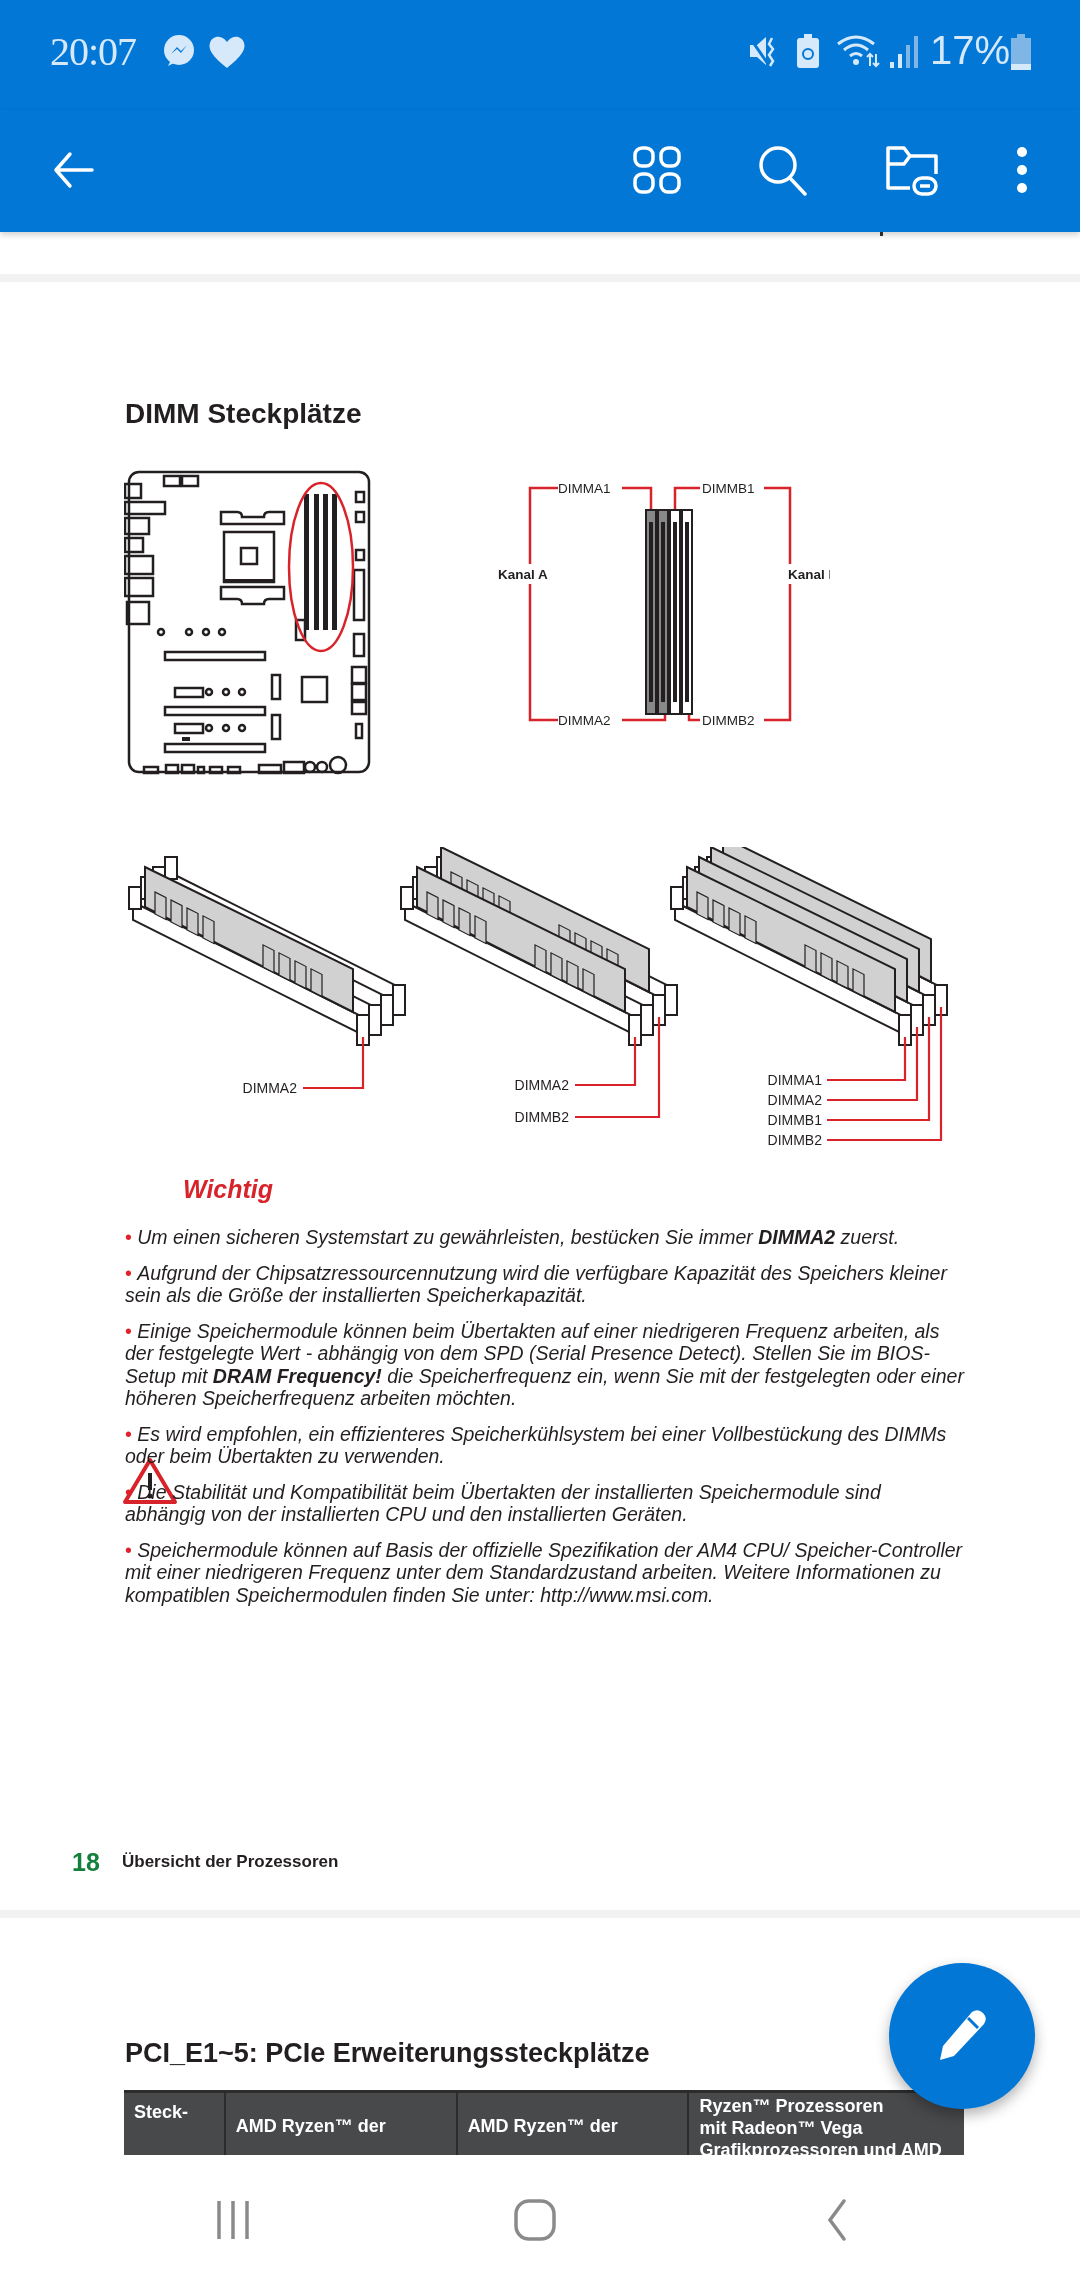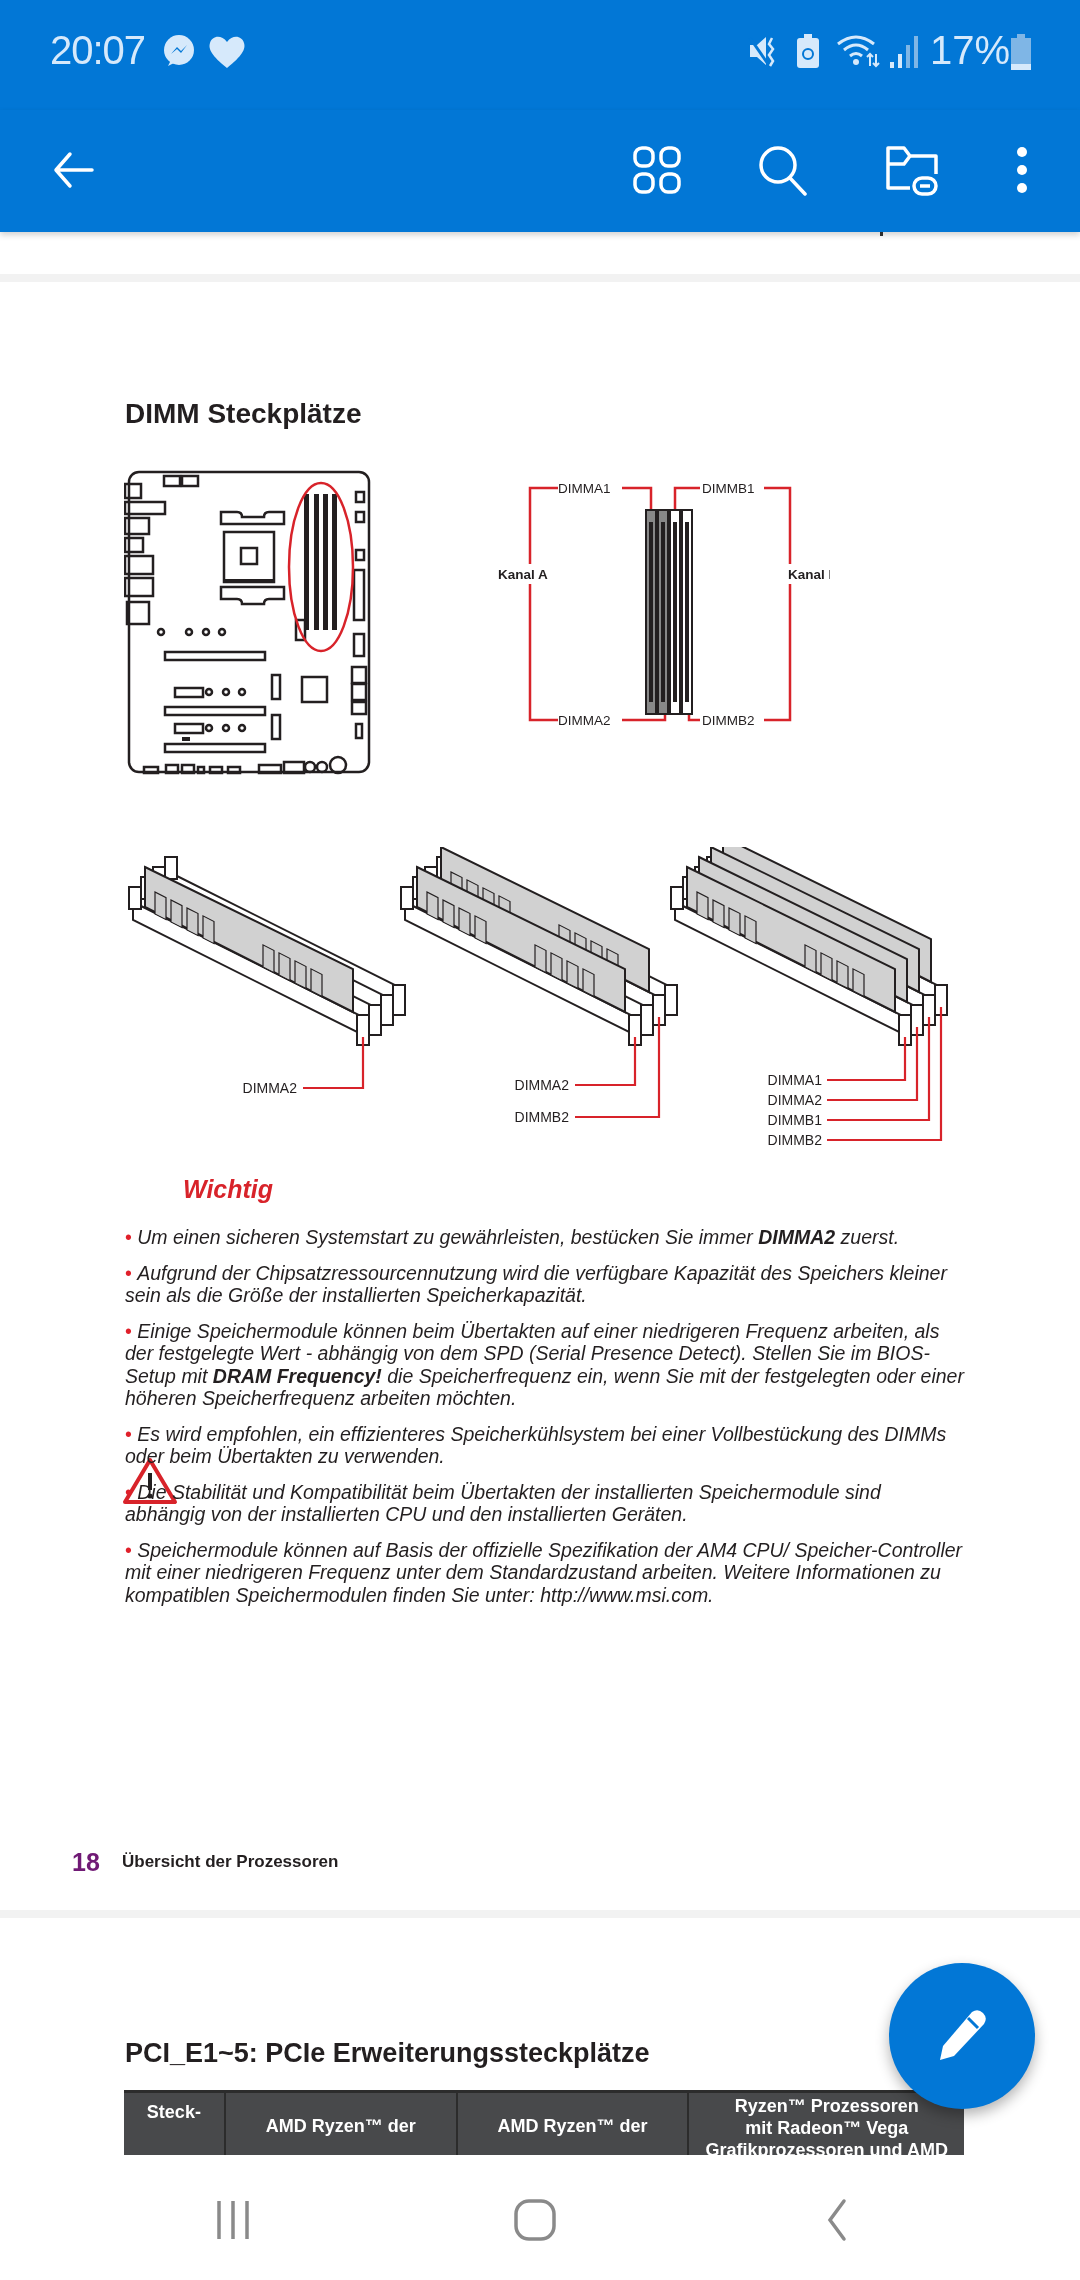--- a/index.html
+++ b/index.html
@@ -1,40 +1,40 @@
 <!DOCTYPE html>
 <html><head>
 <meta charset="utf-8">
 <style>
   * { box-sizing: border-box; margin: 0; padding: 0; }
   html, body { width: 1080px; height: 2280px; overflow: hidden; background: #f2f2f2; }
   body { position: relative; font-family: "DejaVu Sans", sans-serif; }
 
   .statusbar { position: absolute; left: 0; top: 0; width: 1080px; height: 110px; background: #0277d6; color: #d6e9fb; }
-  .statusbar .time { position: absolute; left: 50px; top: 28px; font-size: 40px; font-family: Liberation Sans, sans-serif; letter-spacing: -1px; text-align: center; }
+  .statusbar .time { position: absolute; left: 50px; top: 28px; font-size: 40px; font-family: Liberation Serif, serif; letter-spacing: -1px; text-align: center; }
   .statusbar .sb-icon { position: absolute; top: 34px; }
   .statusbar .pct { position: absolute; left: 930px; top: 28px; font-size: 40px; font-family: "Liberation Sans", sans-serif; }
 
   .appbar { position: absolute; left: 0; top: 110px; width: 1080px; height: 122px; background: #0277d6; box-shadow: 0 3px 6px rgba(0,0,0,0.18); z-index: 3; }
   .appbar .btn { position: absolute; top: 20px; width: 80px; height: 80px; display: flex; align-items: center; justify-content: center; }
 
   .page { position: absolute; left: 0; width: 1080px; background: #ffffff; overflow: hidden; }
   .page1 { top: 232px; height: 42px; }
   .page2 { top: 282px; height: 1628px; }
-  .page3 { top: 1918px; height: 237px; text-align: center; }
+  .page3 { top: 1918px; height: 237px; }
 
   .h1 { position: absolute; font-family: "Liberation Sans", sans-serif; font-weight: bold; color: #231f20; }
 
   .important-title { position: absolute; left: 183px; top: 1183px; font-size: 25px; font-style: italic; font-weight: bold; color: #d8232a; font-family: "Liberation Sans", sans-serif; }
   .bullets { position: absolute; left: 125px; top: 1226px; width: 840px; font-family: "Liberation Sans", sans-serif; font-style: italic; font-size: 19.5px; line-height: 22.5px; color: #231f20; }
   .bullets .item { margin-bottom: 13px; }
   .bullets .dot { color: #e0202a; font-style: normal; }
   .bullets b { font-weight: bold; }
 
-  .footer-num { position: absolute; left: 72px; top: 1847px; font-size: 25px; font-weight: bold; font-family: "Liberation Sans", sans-serif; color: #701a75; }
+  .footer-num { position: absolute; left: 72px; top: 1847px; font-size: 25px; font-weight: bold; font-family: "Liberation Sans", sans-serif; color: #15803d; }
   .footer-title { position: absolute; left: 122px; top: 1851px; font-size: 17px; font-weight: bold; font-family: "Liberation Sans", sans-serif; color: #231f20; }
 
   .pci-table { position: absolute; left: 124px; top: 2090px; width: 840px; height: 65px; background: #48494b; border-top: 3px solid #2c2c2c; display: flex; overflow: hidden; }
   .pci-table .th { border-right: 2px solid #2c2c2c; color: #fff; font-family: "Liberation Sans", sans-serif; font-weight: bold; font-size: 18px; line-height: 22px; padding: 8px 10px; position: relative; }
   .pci-table .th span { display: block; }
 
   .navbar { position: absolute; left: 0; top: 2155px; width: 1080px; height: 125px; background: #ffffff; }
   .navbar .nbtn { position: absolute; top: 30px; width: 90px; height: 70px; display: flex; align-items: center; justify-content: center; }
 
   .fab { position: absolute; left: 889px; top: 1963px; width: 146px; height: 146px; border-radius: 50%; background: #0277d6; box-shadow: 0 6px 14px rgba(0,0,0,0.3); display: flex; align-items: center; justify-content: center; z-index: 5; }

